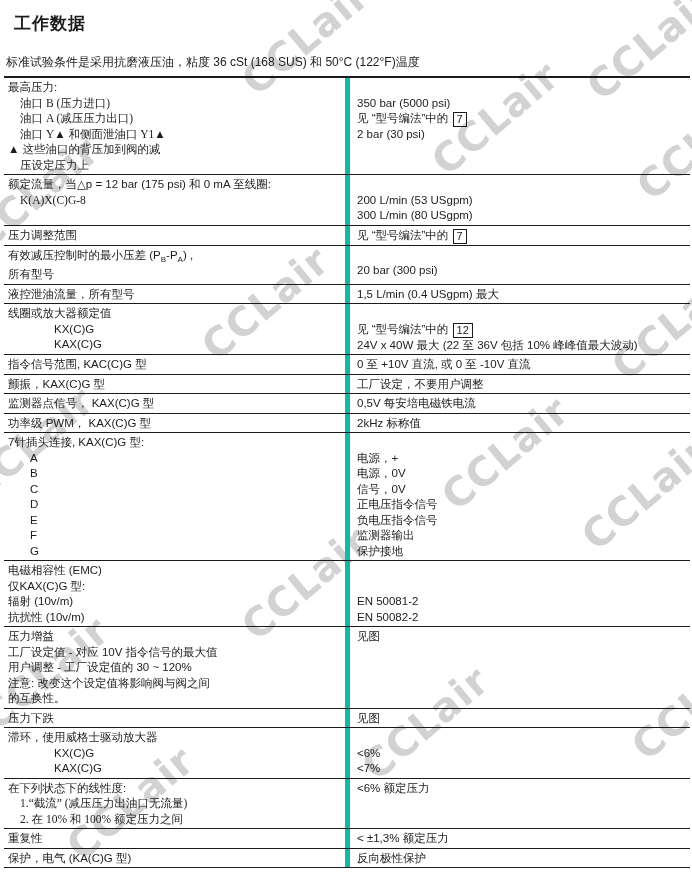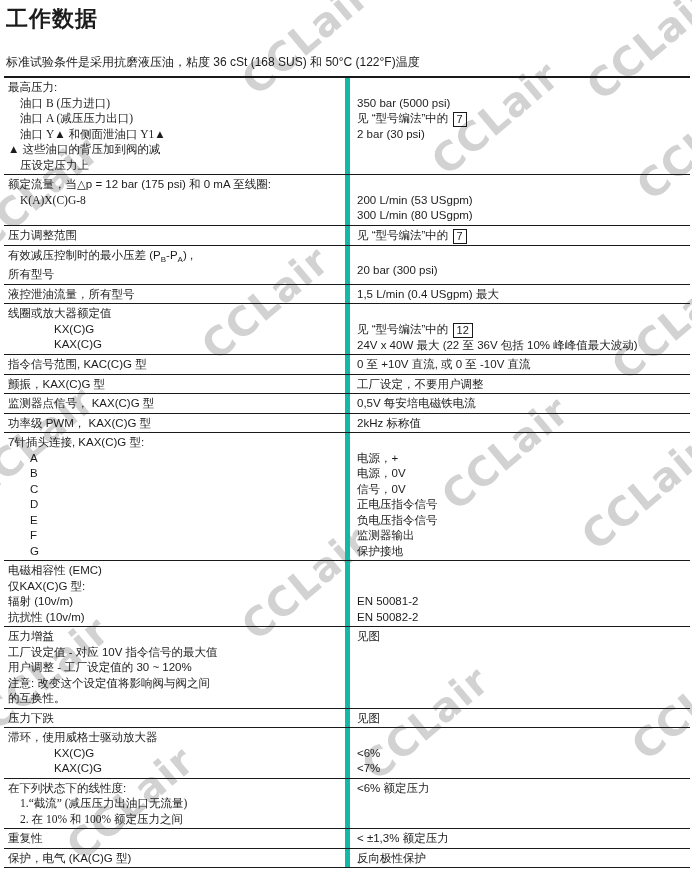--- a/index.html
+++ b/index.html
@@ -6,22 +6,22 @@
   .doc{
     position:relative;width:692px;height:878px;background:#ffffff;overflow:hidden;
     font-family:"Liberation Sans","DejaVu Sans",sans-serif;color:#1c1c1c;
   }
   .wm-layer{position:absolute;left:0;top:0;width:100%;height:100%;z-index:0;pointer-events:none;}
   .wm{
     position:absolute;font-size:40px;font-weight:bold;letter-spacing:1px;
     transform:rotate(-40deg);white-space:nowrap;font-family:"DejaVu Sans",sans-serif;
   }
   .title{
-    position:absolute;left:6px;top:4px;z-index:1;margin:0;
-    font-size:22px;font-weight:bold;letter-spacing:1px;
+    position:absolute;left:6px;top:4px;z-index:1;margin:8px;
+    font-size:17px;font-weight:bold;letter-spacing:1px;
   }
   .intro{position:absolute;left:6px;top:54px;z-index:1;font-size:12px;white-space:pre;}
   .table{
     position:absolute;left:4px;top:76px;width:686px;z-index:1;
     border-top:2px solid #1a1a1a;background:transparent;
   }
   .row{display:flex;border-bottom:1px solid #1a1a1a;justify-content:center;}
   .cell{padding:2px 4px 1px 4px;box-sizing:border-box;}
   .cell.left{width:341px;flex:none;}
   .cell.right{flex:1;border-left:5px solid #14b8a6;padding-left:7px;}

